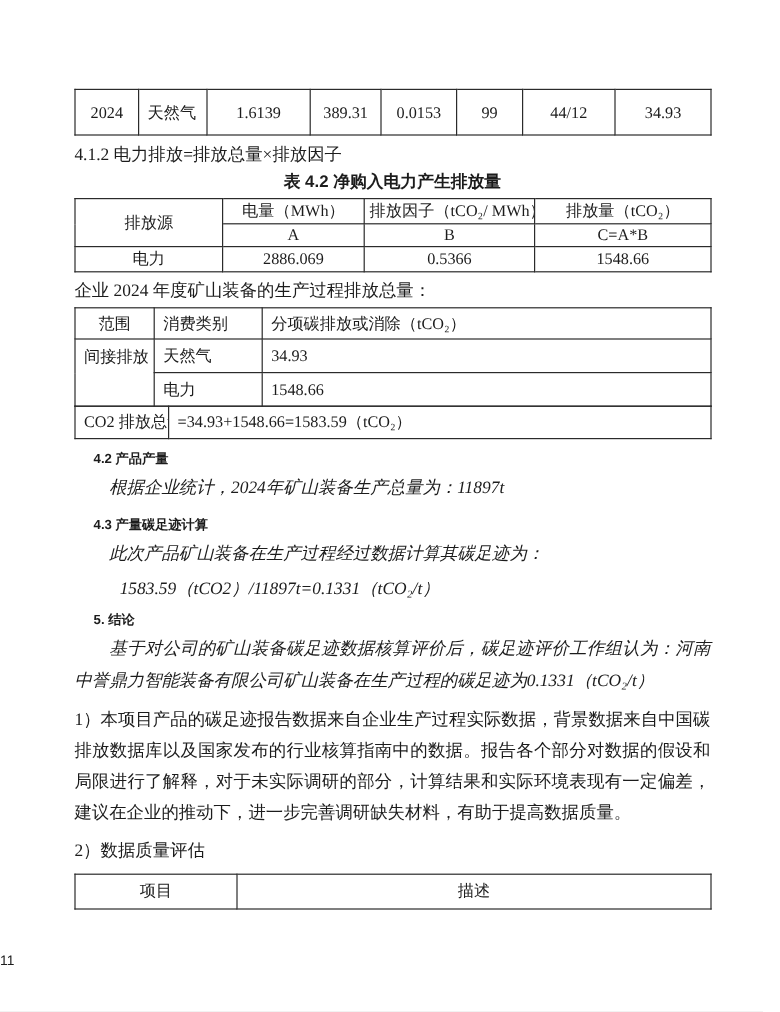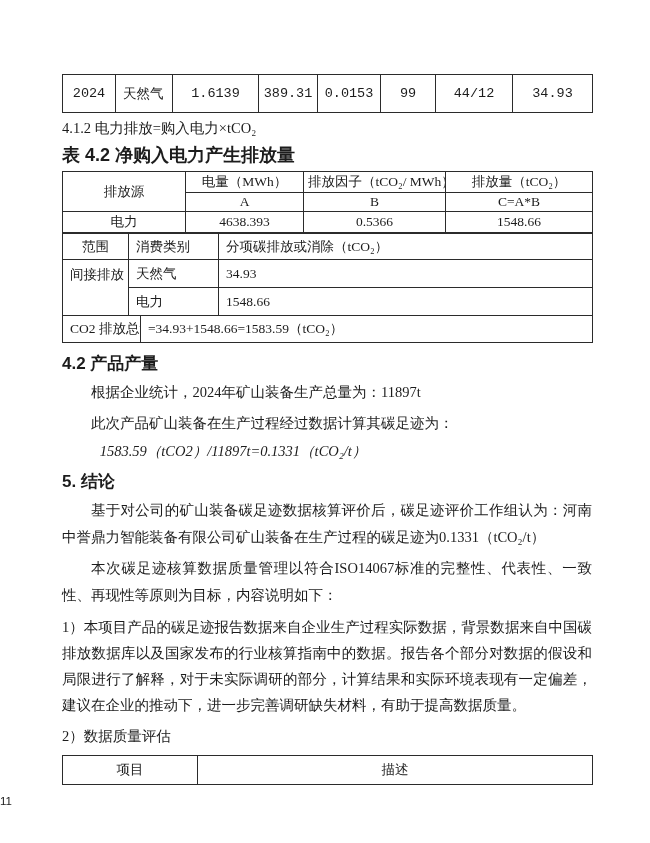--- a/index.html
+++ b/index.html
@@ -18,41 +18,41 @@
   td {
     border: 1px solid #2b2b2b;
     font-size: 13.5px;
     padding: 1px 4px;
     vertical-align: middle;
     overflow: hidden; white-space: nowrap;
   }
   .c { text-align: center; }
   .l { text-align: left; padding-left: 7px; }
   
-  .t-top td { height: 38px; font-family: Liberation Mono, monospace; }
+  .t-top td { height: 38px; }
   
   .plain { margin: 6px 0 4px; font-size: 14.5px; }
   .table-title {
-    text-align: left; font-weight: bold; margin: 5px 0 4px;
-    font-size: 18px; font-family: "Liberation Sans", "DejaVu Sans", sans-serif;
+    text-align: center; font-weight: bold; margin: 5px 0 4px;
+    font-size: 14px; font-family: "Liberation Sans", "DejaVu Sans", sans-serif;
   }
   .t42 td { height: 19px; }
   .t42 tr.sub td { height: 17px; }
   .t3 td { height: 28px; margin-left: 20px; }
   .t3 tr.hd td { height: 26px; }
   .t3 .scope-cell { vertical-align: top; padding-top: 6px; text-align: center; }
   .t3b { margin-top: -1px; }
   .t3b td { height: 27px; }
   h3 {
     font-family: "Liberation Sans", "DejaVu Sans", sans-serif;
-    font-size: 17px; font-weight: bold;
-    margin: 9px 0 4px;
+    font-size: 11px; font-weight: bold;
+    margin: 9px 16px 4px;
   }
   .para { margin: 4px 0; line-height: 27px; text-align: justify; }
-  .ind { text-indent: 2em; }
+  .ind { text-indent: 2em; font-style: italic; }
   .formula { margin: 5px 0 4px; padding-left: 2.6em; font-style: italic; }
   .para-num { margin: 5px 0 4px; line-height: 26px; text-align: justify; }
   .t4 td { height: 29px; }
   .t4 { margin-top: 6px; }
   .pageno {
     position: absolute; left: 0; right: 0; bottom: 36px;
     text-align: left; font-size: 11.5px;
     font-family: "Liberation Sans", "DejaVu Sans", sans-serif;
   }
 </style>
@@ -79,21 +79,21 @@
       <td class="c">1.6139</td>
       <td class="c">389.31</td>
       <td class="c">0.0153</td>
       <td class="c">99</td>
       <td class="c">44/12</td>
       <td class="c">34.93</td>
     </tr>
   </tbody>
     </table>
 
-  <p class="plain">4.1.2 电力排放=购入电力×tCO₂</p>
+  <p class="plain">4.1.2 电力排放=排放总量×排放因子</p>
 
   <p class="table-title">表 4.2 净购入电力产生排放量</p>
 
   <table class="t42">
     <colgroup>
       <col style="width:123px">
         <col style="width:118px">
         <col style="width:142px">
         <col style="width:147px">
     </colgroup>
@@ -104,27 +104,28 @@
       <td class="c">排放因子（tCO₂/ MWh）</td>
       <td class="c">排放量（tCO₂）</td>
     </tr>
     <tr class="sub">
       <td class="c">A</td>
       <td class="c">B</td>
       <td class="c">C=A*B</td>
     </tr>
     <tr>
       <td class="c">电力</td>
-      <td class="c">4638.393</td>
+      <td class="c">2886.069</td>
       <td class="c">0.5366</td>
       <td class="c">1548.66</td>
     </tr>
   </tbody>
     </table>
 
+  <p class="plain">企业 2024 年度矿山装备的生产过程排放总量：</p>
 
   <table class="t3">
     <colgroup>
       <col style="width:66px">
         <col style="width:90px">
         <col style="width:374px">
     </colgroup>
     <tbody>
         <tr class="hd">
       <td class="c">范围</td>
@@ -151,27 +152,27 @@
         <tr>
       <td class="l">CO2 排放总量</td>
       <td class="l">=34.93+1548.66=1583.59（tCO₂）</td>
     </tr>
   </tbody>
     </table>
 
   <h3>4.2 产品产量</h3>
   <p class="para ind">根据企业统计，2024年矿山装备生产总量为：11897t</p>
 
+  <h3>4.3 产量碳足迹计算</h3>
   <p class="para ind">此次产品矿山装备在生产过程经过数据计算其碳足迹为：</p>
   <p class="formula">1583.59（tCO2）/11897t=0.1331（tCO₂/t）</p>
 
   <h3>5. 结论</h3>
   <p class="para ind">基于对公司的矿山装备碳足迹数据核算评价后，碳足迹评价工作组认为：河南中誉鼎力智能装备有限公司矿山装备在生产过程的碳足迹为0.1331（tCO₂/t）</p>
 
-  <p class="para ind">本次碳足迹核算数据质量管理以符合ISO14067标准的完整性、代表性、一致性、再现性等原则为目标，内容说明如下：</p>
   <p class="para-num">1）本项目产品的碳足迹报告数据来自企业生产过程实际数据，背景数据来自中国碳排放数据库以及国家发布的行业核算指南中的数据。报告各个部分对数据的假设和局限进行了解释，对于未实际调研的部分，计算结果和实际环境表现有一定偏差，建议在企业的推动下，进一步完善调研缺失材料，有助于提高数据质量。</p>
   <p class="para-num">2）数据质量评估</p>
 
   <table class="t4">
     <colgroup>
       <col style="width:135px">
         <col style="width:395px">
     </colgroup>
     <tbody>
         <tr>

